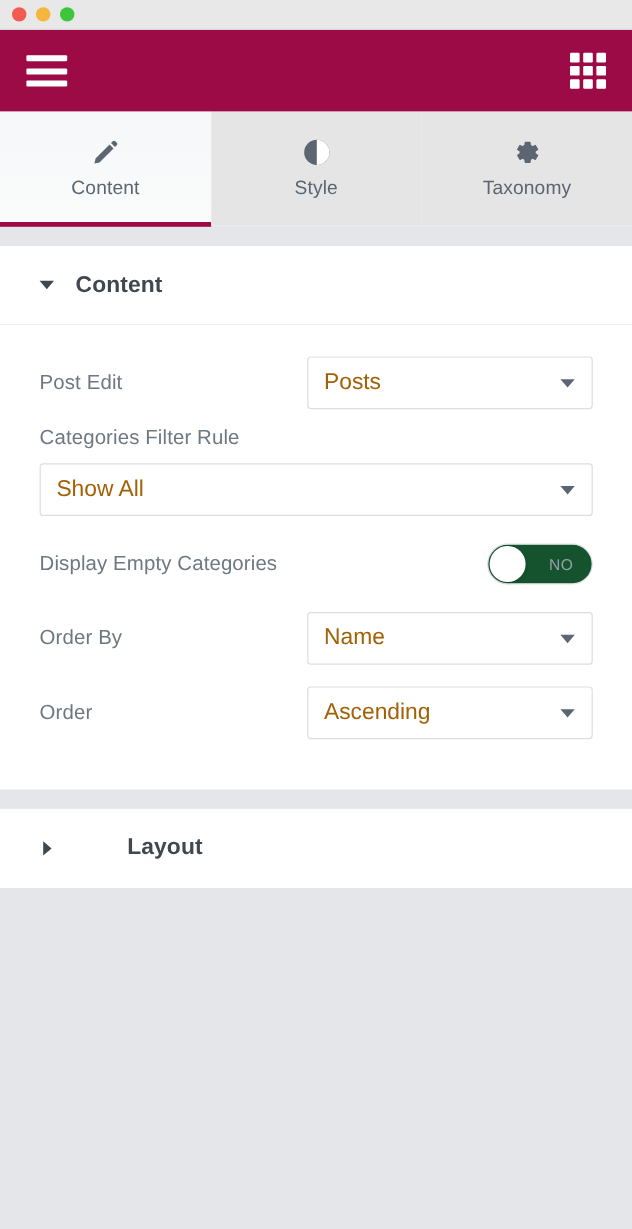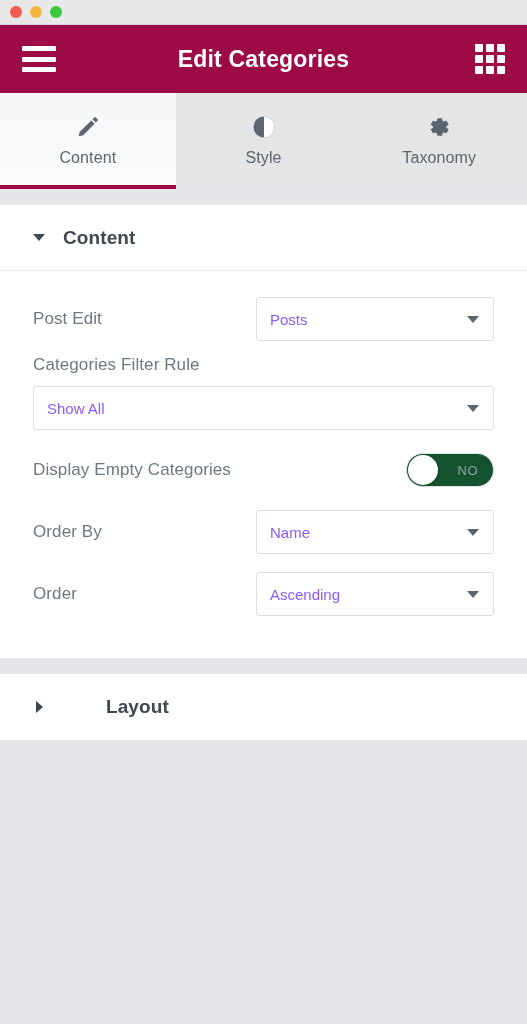--- a/index.html
+++ b/index.html
@@ -219,22 +219,22 @@
     border-radius: 3px;
     background: #ffffff;
     display: flex;
     align-items: center;
     padding: 0 38px 0 13px;
     cursor: pointer;
   }
   .select.half { width: 238px; flex: 0 0 238px; }
   .select.full { width: 100%; }
   .select-value {
-    font-size: 15px;
-    color: #8b5cf6;
+    font-size: 19px;
+    color: #a16207;
     white-space: nowrap;
     overflow: hidden;
     text-overflow: ellipsis;
   }
   .select::after {
     content: "";
     position: absolute;
     right: 14px;
     top: 50%;
     margin-top: -3px;
@@ -287,21 +287,20 @@
     <span class="dot yellow"></span>
     <span class="dot green"></span>
   </div>
 
   <div class="app-header">
     <div class="hamburger">
       <span></span>
         <span></span>
         <span></span>
     </div>
-    <div class="app-title">Edit Categories</div>
     <div class="grid-icon">
       <i></i>
         <i></i>
         <i></i>
         <i></i>
         <i></i>
         <i></i>
         <i></i>
         <i></i>
         <i></i>

